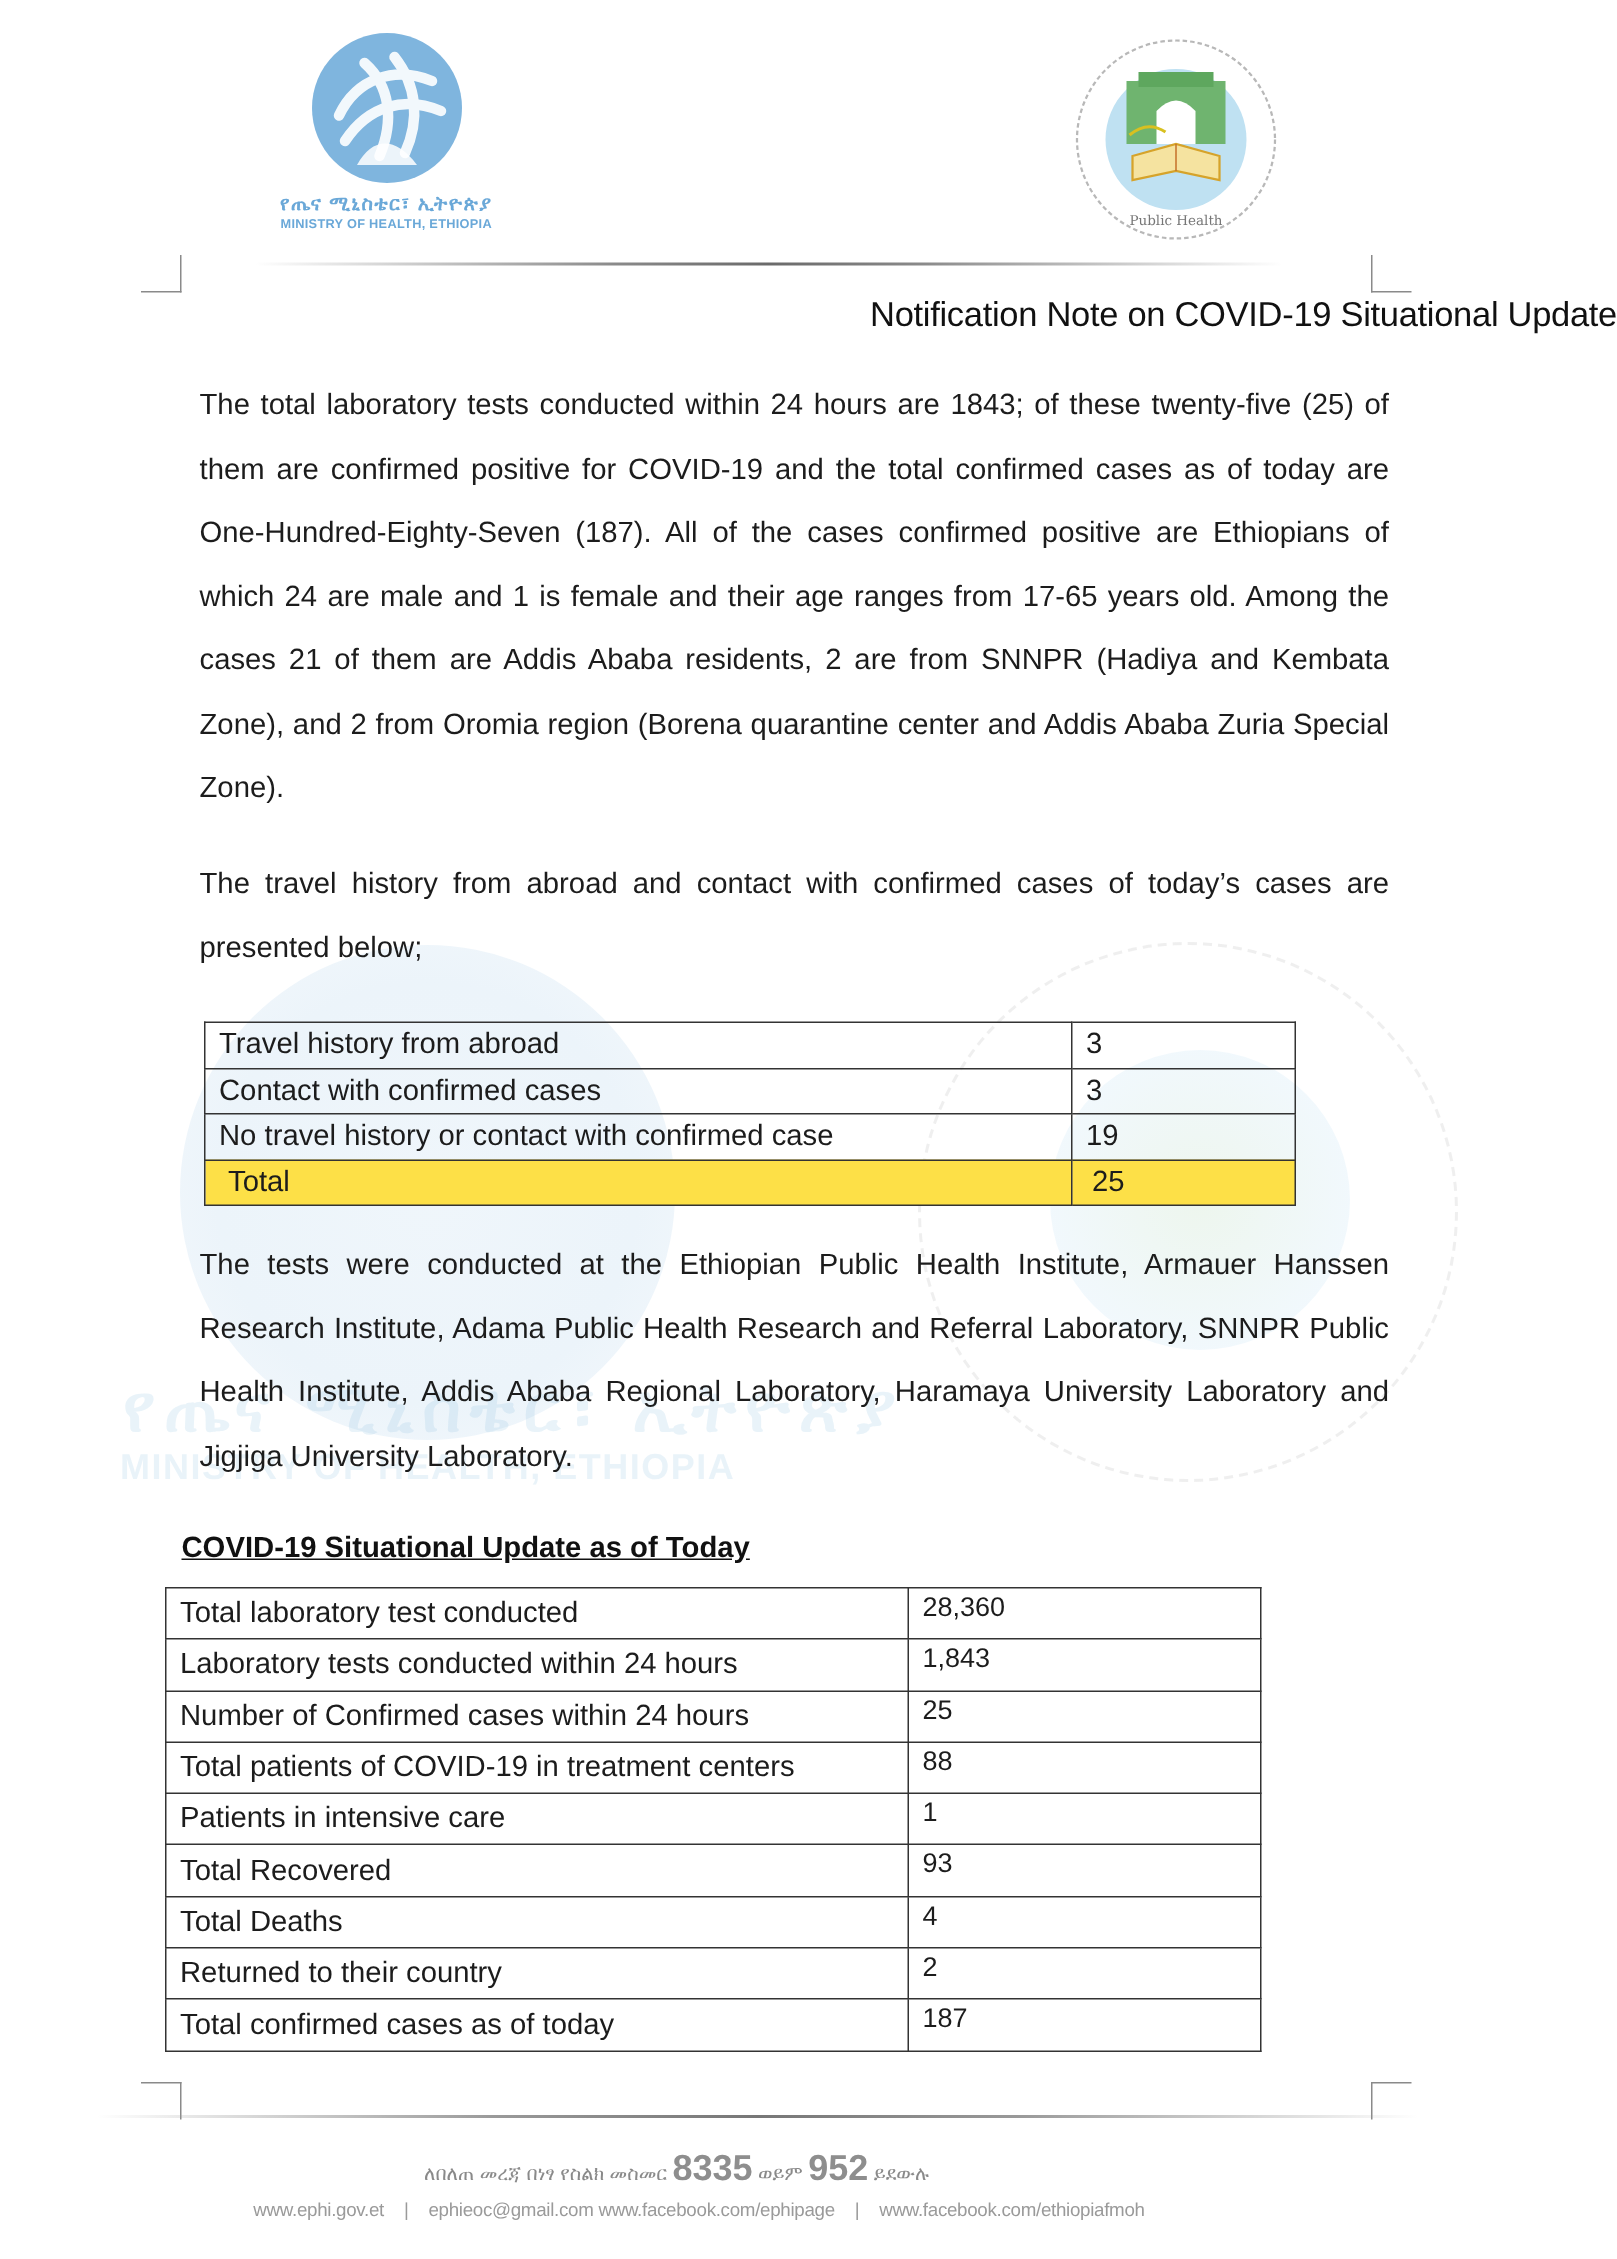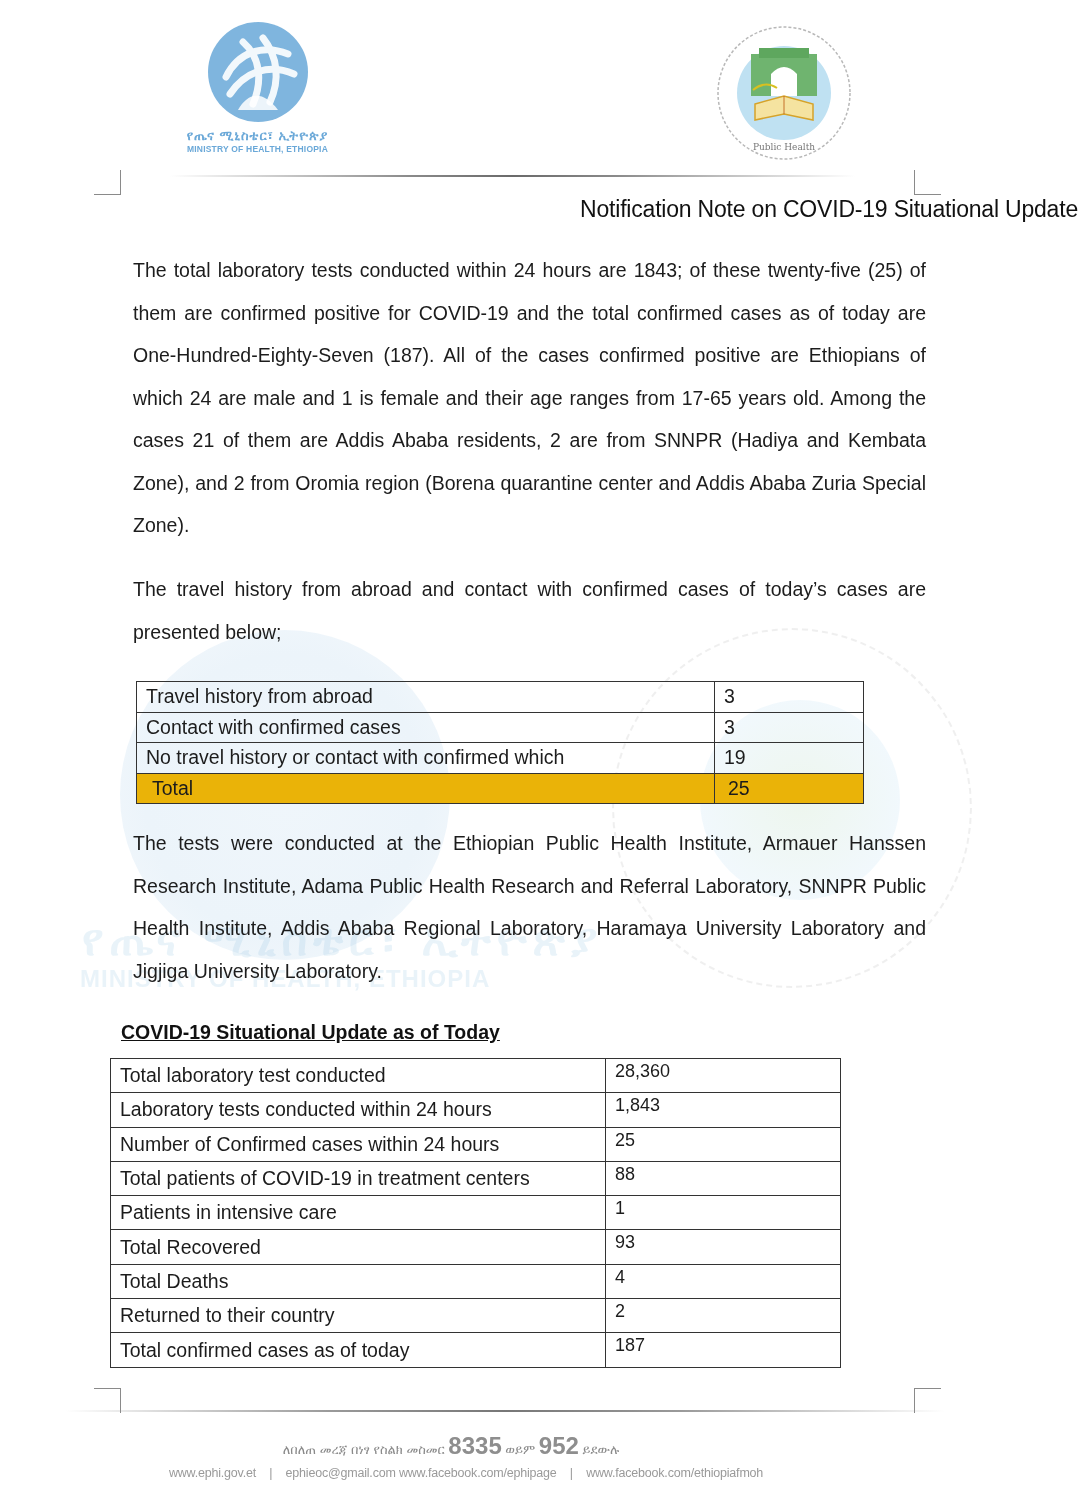--- a/index.html
+++ b/index.html
@@ -43,21 +43,21 @@
   .p1 { top: 249px; }
   .p2 { top: 568px; }
   .p3 { top: 822px; }
 
   
   table { border-collapse: collapse; position: absolute; }
   td { border: 1.3px solid #333; padding: 0 9px; font-size: 19.5px; color: #1c1c1c; vertical-align: middle; }
   .t1 { left: 120px; top: 681px; width: 728px; margin-left: 16px; }
   .t1 td { height: 29.5px; }
   .t1 td.c1 { width: 553px; }
-  .t1 tr.total td { background: #eab308; }
+  .t1 tr.total td { background: #fde047; }
   .t1 tr.total td.c1 { padding-left: 15px; }
   .t1 tr.total td.c2 { padding-left: 13px; }
 
   .section-heading { left: 121px; top: 1021px; font-size: 19.5px; text-decoration: underline; color: #111; font-weight: bold; }
 
   .t2 { left: 110px; top: 1058px; width: 731px; }
   .t2 td { height: 31.3px; }
   .t2 td.c1 { width: 476px; }
   .t2 td.c2 { vertical-align: top; padding-top: 2px; font-size: 18px; }
 
@@ -122,21 +122,21 @@
   <tbody>
       <tr>
     <td class="c1">Travel history from abroad</td>
     <td class="c2">3</td>
   </tr>
   <tr>
     <td class="c1">Contact with confirmed cases</td>
     <td class="c2">3</td>
   </tr>
   <tr>
-    <td class="c1">No travel history or contact with confirmed which</td>
+    <td class="c1">No travel history or contact with confirmed case</td>
     <td class="c2">19</td>
   </tr>
   <tr class="total">
     <td class="c1">Total</td>
     <td class="c2">25</td>
   </tr>
 </tbody>
   </table>
 
 <div class="abs para p3">The tests were conducted at the Ethiopian Public Health Institute, Armauer Hanssen Research Institute, Adama Public Health Research and Referral Laboratory, SNNPR Public Health Institute, Addis Ababa Regional Laboratory, Haramaya University Laboratory and Jigjiga University Laboratory.</div>

